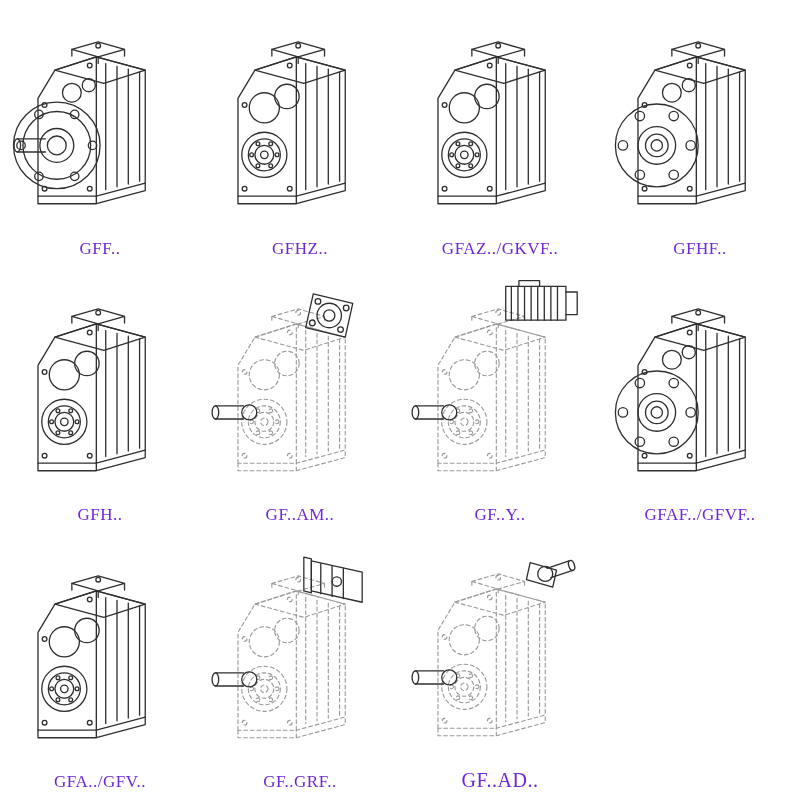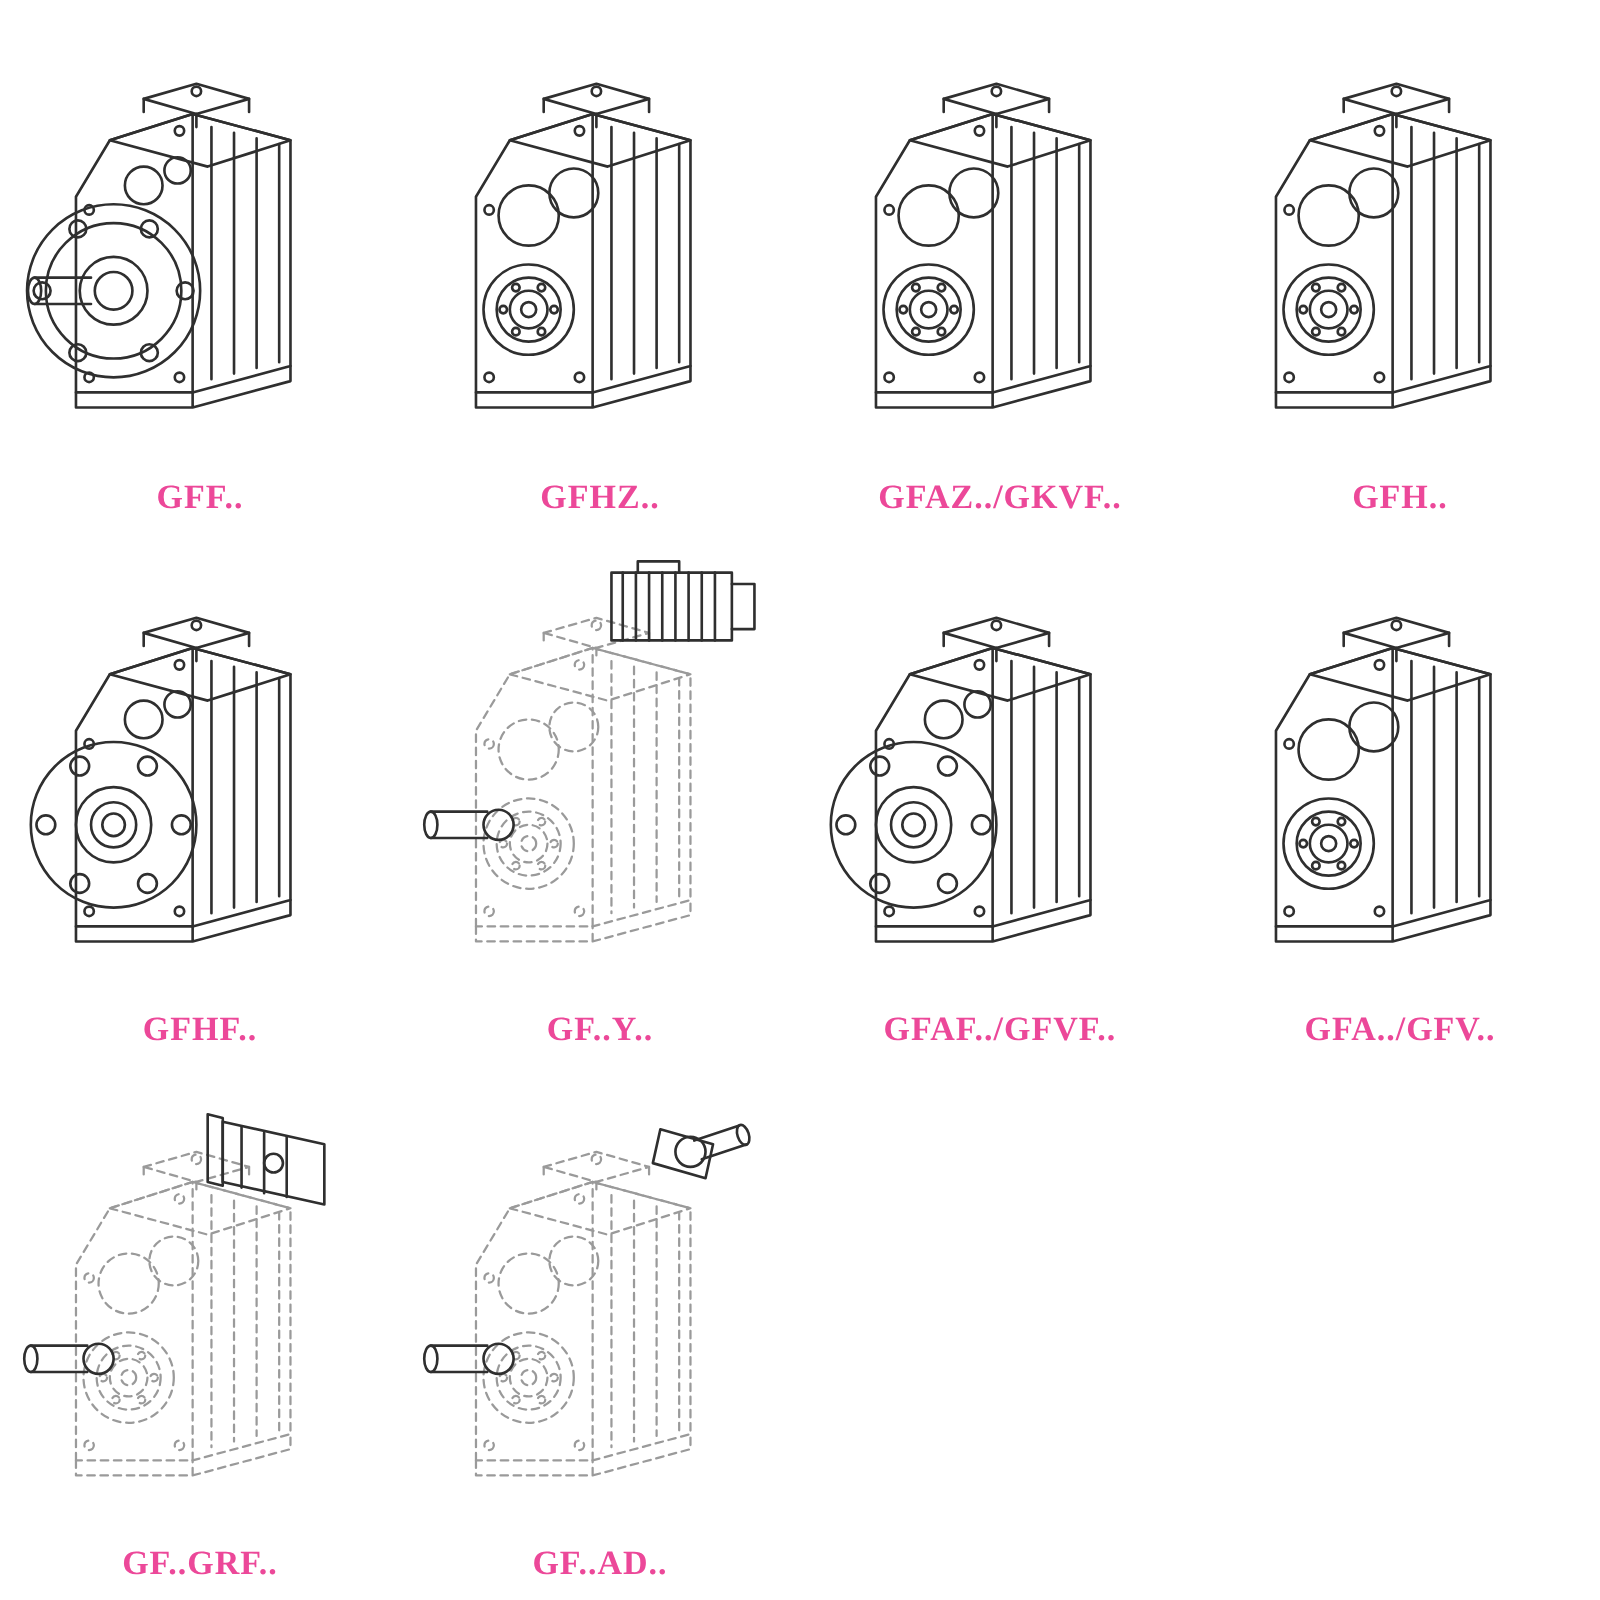--- a/index.html
+++ b/index.html
@@ -17,24 +17,24 @@
     display: flex; flex-direction: column;
     align-items: center; justify-content: flex-end;
     box-sizing: border-box;
     overflow: hidden;
   }
   .cell:nth-child(12) { box-shadow: inset 1px 1px 0 #c9c9c9; padding-left: 16px; }
   .art { flex: 1 1 auto; width: 100%; display: flex; align-items: center; justify-content: center; min-height: 0; }
   .gear-svg { width: 96%; height: 100%; max-height: 224px; }
   .cap {
     flex: 0 0 auto;
-    font-weight: 700;
+    font-weight: 400;
     font-size: 17px;
     letter-spacing: 0.5px;
-    color: #ec4899;
+    color: #6d28d9;
     text-align: center;
     white-space: nowrap;
     padding-top: 2px;
   }
   .cell:nth-child(11) .cap, .cell:nth-child(12) .cap { font-size: 20px; }
   
   .ln { fill: none; stroke-linejoin: round; stroke-linecap: round; stroke-width: 1.4; }
   .solid { stroke: #2f2f2f; }
   .dashed { stroke: #9a9a9a; stroke-dasharray: 4 3; stroke-width: 1.2; }
   .defs-holder { position: absolute; width: 0; height: 0; overflow: hidden; }
@@ -242,52 +242,60 @@
       <svg class="gear-svg" viewBox="0 0 200 230">
           <use href="#sym-hollow-bore-solid" xlink:href="#sym-hollow-bore-solid"></use>
         </svg>
     </div>
     <figcaption class="cap">GFAZ../GKVF..</figcaption>
   </figure>
 
   <figure class="cell">
     <div class="art">
       <svg class="gear-svg" viewBox="0 0 200 230">
+          <use href="#sym-flange-hollow-solid" xlink:href="#sym-flange-hollow-solid"></use>
+        </svg>
+    </div>
+    <figcaption class="cap">GFHF..</figcaption>
+  </figure>
+
+  <figure class="cell">
+    <div class="art">
+      <svg class="gear-svg" viewBox="0 0 200 230">
           <use href="#sym-hollow-bore-solid" xlink:href="#sym-hollow-bore-solid"></use>
         </svg>
     </div>
     <figcaption class="cap">GFH..</figcaption>
   </figure>
 
+
+  <figure class="cell">
+    <div class="art">
+      <svg class="gear-svg" viewBox="0 0 200 230">
+          <use href="#sym-dashed-adapter-flange" xlink:href="#sym-dashed-adapter-flange"></use>
+        </svg>
+    </div>
+    <figcaption class="cap">GF..AM..</figcaption>
+  </figure>
+
+  <figure class="cell">
+    <div class="art">
+      <svg class="gear-svg" viewBox="0 0 200 230">
+          <use href="#sym-dashed-motor" xlink:href="#sym-dashed-motor"></use>
+        </svg>
+    </div>
+    <figcaption class="cap">GF..Y..</figcaption>
+  </figure>
+
   <figure class="cell">
     <div class="art">
       <svg class="gear-svg" viewBox="0 0 200 230">
           <use href="#sym-flange-hollow-solid" xlink:href="#sym-flange-hollow-solid"></use>
         </svg>
     </div>
-    <figcaption class="cap">GFHF..</figcaption>
-  </figure>
-
-
-
-  <figure class="cell">
-    <div class="art">
-      <svg class="gear-svg" viewBox="0 0 200 230">
-          <use href="#sym-dashed-motor" xlink:href="#sym-dashed-motor"></use>
-        </svg>
-    </div>
-    <figcaption class="cap">GF..Y..</figcaption>
-  </figure>
-
-  <figure class="cell">
-    <div class="art">
-      <svg class="gear-svg" viewBox="0 0 200 230">
-          <use href="#sym-flange-hollow-solid" xlink:href="#sym-flange-hollow-solid"></use>
-        </svg>
-    </div>
     <figcaption class="cap">GFAF../GFVF..</figcaption>
   </figure>
 
   <figure class="cell">
     <div class="art">
       <svg class="gear-svg" viewBox="0 0 200 230">
           <use href="#sym-hollow-bore-solid" xlink:href="#sym-hollow-bore-solid"></use>
         </svg>
     </div>
     <figcaption class="cap">GFA../GFV..</figcaption>

